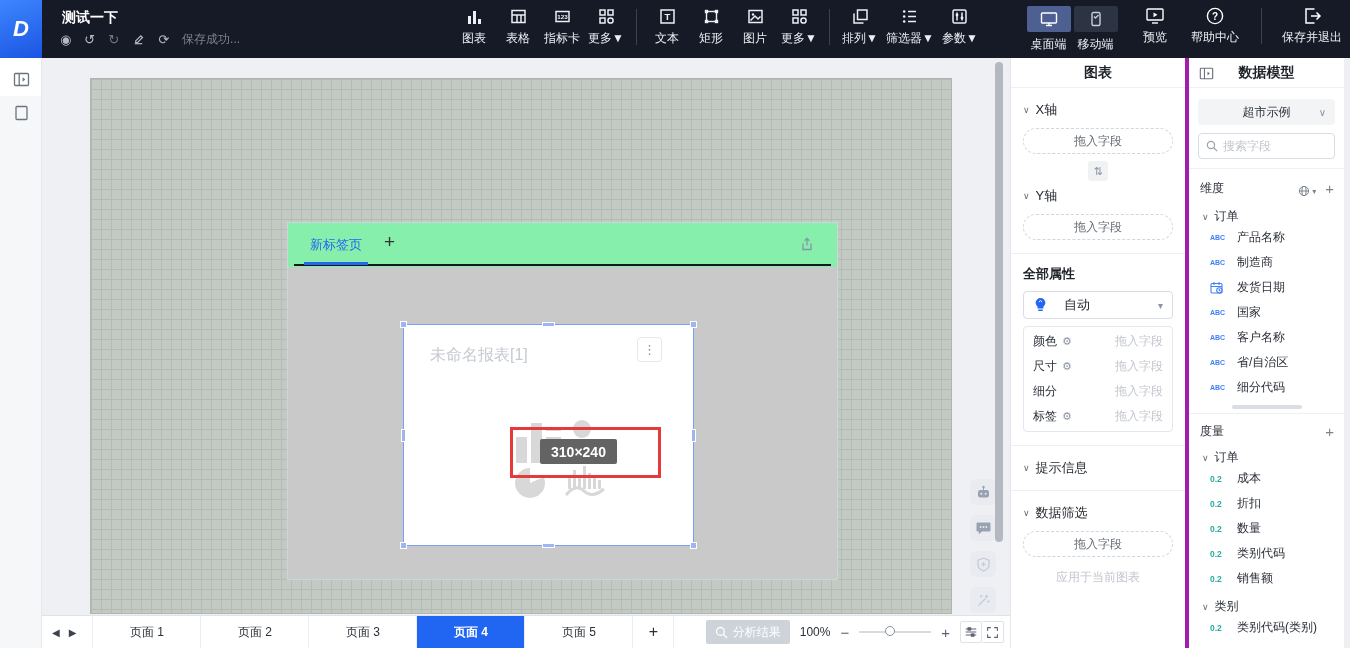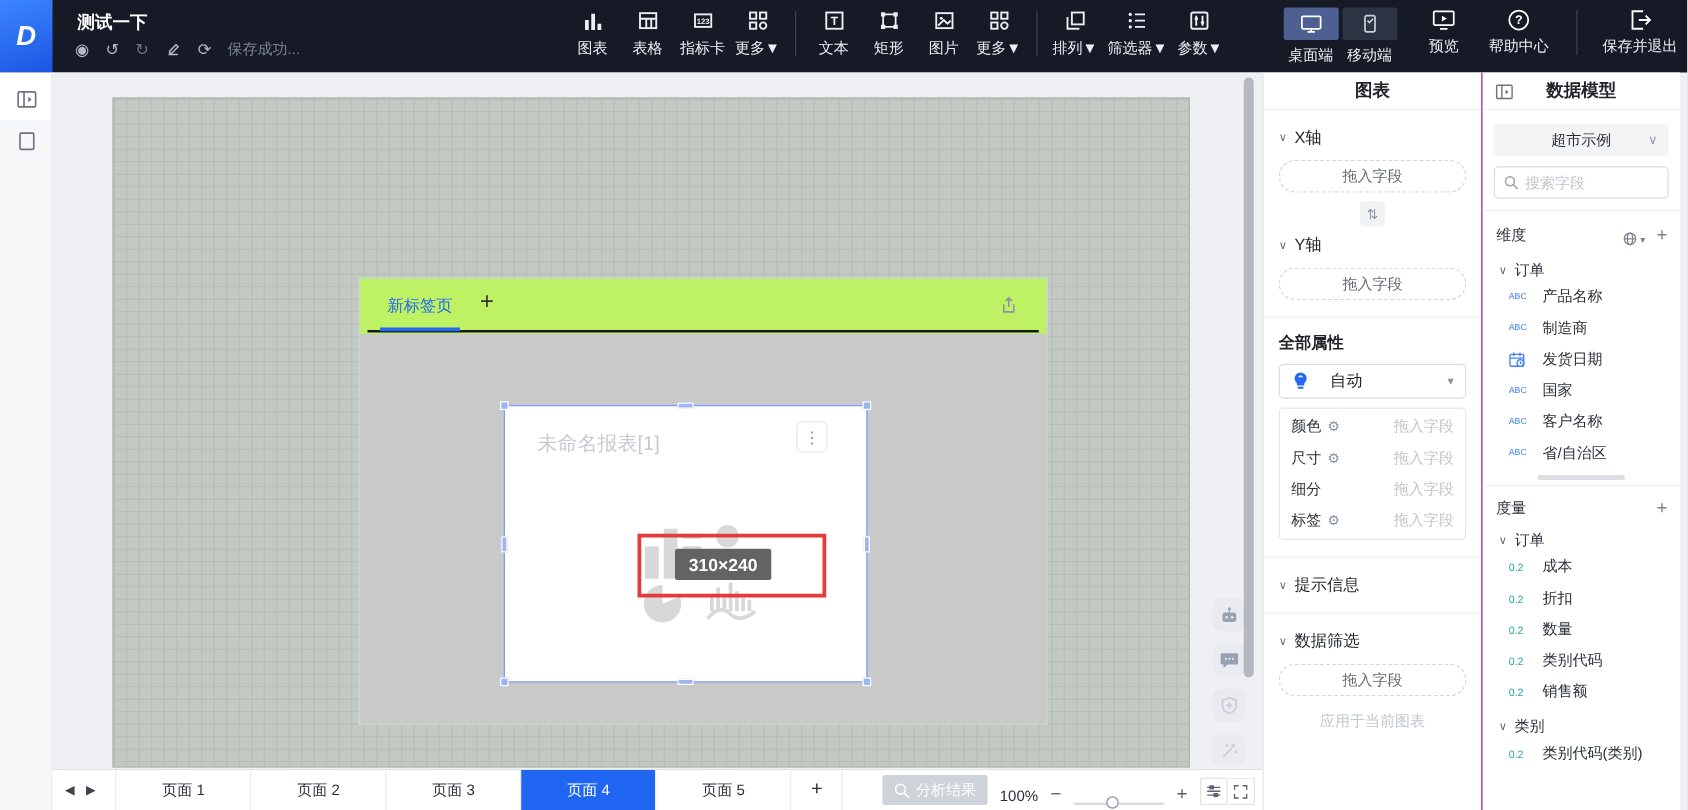--- a/index.html
+++ b/index.html
@@ -26,21 +26,21 @@
   .dev .dlabel,.act .albl{font-size:12px;color:#eceff4;white-space:nowrap}
   .act{display:flex;flex-direction:column;align-items:center;gap:3px;margin-left:24px;cursor:pointer}
   
   .rail{position:absolute;left:0;top:58px;width:42px;height:590px;background:#fff;border-right:1px solid #e6e8ee}
   .rail-low{position:absolute;left:0;top:38px;right:0;bottom:0;background:#f6f7f9}
   .rbtn{position:absolute;left:8px;width:26px;height:26px;display:flex;align-items:center;justify-content:center;cursor:pointer}
   
   .canvas{position:absolute;left:42px;top:58px;width:968px;height:557px;background:#eef0f4;overflow:hidden}
   .grid{position:absolute;left:48px;top:20px;width:862px;height:536px;background-color:#c3c9c3;border:1px solid #afb6af;
     background-image:linear-gradient(#b4bbb4 1px,transparent 1px),linear-gradient(90deg,#b4bbb4 1px,transparent 1px);background-size:10px 10px}
-  .window{position:absolute;left:245px;top:164px;width:551px;height:358px;background:#bef264;border:1px solid #c9d6da}
+  .window{position:absolute;left:245px;top:164px;width:551px;height:358px;background:#86efac;border:1px solid #c9d6da}
   .win-tab{position:absolute;left:22px;top:13px;color:#2468f2;font-size:13px;cursor:pointer}
   .win-tab-underline{position:absolute;left:16px;top:39px;width:64px;height:3px;background:#2468f2;z-index:2}
   .win-add{position:absolute;left:96px;top:8px;font-size:19px;color:#333;cursor:pointer}
   .win-share{position:absolute;right:22px;top:13px;cursor:pointer}
   .win-line{position:absolute;left:6px;right:6px;top:41px;height:2px;background:#15181d}
   .win-body{position:absolute;left:0;right:0;top:44px;bottom:0;background:#c9c9c9}
   .card{position:absolute;left:116px;top:58px;width:289px;height:220px;background:#fff;box-shadow:0 0 0 1px #7c9cf5;cursor:move}
   .hnd{position:absolute;background:#9fb5f2;border:1px solid #fff}
   .card-title{position:absolute;left:26px;top:20px;font-size:16px;color:#c6cad1}
   .kebab{position:absolute;left:233px;top:12px;width:25px;height:25px;border:1px solid #e4e7ec;border-radius:4px;display:flex;align-items:center;justify-content:center;color:#8a94a6;font-size:13px;background:#fff;cursor:pointer}
@@ -48,34 +48,34 @@
   .redbox{position:absolute;left:106px;top:102px;width:151px;height:51px;border:3px solid #e63a3a}
   .size-tip{position:absolute;left:136px;top:114px;width:77px;height:25px;background:#636363;color:#fff;font-size:14px;font-weight:700;display:flex;align-items:center;justify-content:center;border-radius:2px}
   .float-tools{position:absolute;right:14px;top:421px;display:flex;flex-direction:column;gap:10px}
   .ftn{width:26px;height:26px;border-radius:6px;background:#e9ebf1;display:flex;align-items:center;justify-content:center;cursor:pointer}
   .vscroll{position:absolute;right:7px;top:4px;width:8px;height:480px;background:#a9aeb6;border-radius:4px;opacity:.85;cursor:pointer}
   
   .bottombar{position:absolute;left:42px;top:615px;width:968px;height:33px;background:#fff;border-top:1px solid #e1e3e8;display:flex;align-items:center}
   .bb-arrows{display:flex;gap:9px;margin:0 16px 0 10px;color:#3d434d;font-size:10px}
   .bb-arrows span{cursor:pointer}
   .ptab{width:108px;height:32px;display:flex;align-items:center;justify-content:center;font-size:12px;color:#2a2f38;border-left:1px solid #ebedf0;cursor:pointer}
-  .ptab.active{background:#2166f3;color:#fff;font-weight:400}
+  .ptab.active{background:#2166f3;color:#fff;font-weight:700}
   .ptab-add{width:42px;height:32px;display:flex;align-items:center;justify-content:center;font-size:16px;color:#2a2f38;border-left:1px solid #ebedf0;border-right:1px solid #ebedf0;cursor:pointer}
-  .bb-right{margin-left:auto;display:flex;align-items:flex-end;gap:10px;padding-right:6px}
+  .bb-right{margin-left:auto;display:flex;align-items:center;gap:10px;padding-right:6px}
   .analysis{height:24px;padding:0 9px;background:#ced2d9;color:#fff;font-size:12px;border-radius:2px;display:flex;align-items:center;gap:5px;cursor:pointer}
   .zoomlvl{font-size:12px;color:#2a2f38}
   .zbtn{color:#5b6270;font-size:15px;cursor:pointer}
   .ztrack{width:72px;height:2px;background:#d8dbe0;position:relative}
   .zknob{position:absolute;left:26px;top:-5px;width:10px;height:10px;border:1px solid #8a919e;background:#fff;border-radius:50%;cursor:pointer}
   .bb-ic{width:22px;height:22px;border:1px solid #dfe2e7;border-radius:2px;display:flex;align-items:center;justify-content:center;cursor:pointer}
   .bb-ic + .bb-ic{margin-left:-10px;border-left:0}
   
   .panel{position:absolute;top:58px;bottom:0;background:#fff;overflow:hidden}
   .panel-chart{left:1010px;width:175px;border-left:1px solid #e3e6ea}
-  .panel-data{left:1185px;width:159px;border-left:1px solid #a21caf}
+  .panel-data{left:1185px;width:159px;border-left:4px solid #a21caf}
   .p-header{height:30px;display:flex;align-items:center;justify-content:center;font-size:14px;font-weight:700;color:#1f2329;border-bottom:1px solid #edeff2;position:relative}
   .p-tabs{height:31px;display:flex;border-bottom:1px solid #edeff2}
   .p-tab{flex:1;text-align:center;font-size:13px;color:#50565f;line-height:31px;position:relative;cursor:pointer}
   .p-tab.active{color:#2468f2}
   .p-tab.active::after{content:"";position:absolute;left:3px;right:3px;bottom:0;height:2px;background:#2468f2}
   .sec{display:flex;align-items:center;gap:6px;padding:13px 12px 0;font-size:13px;color:#1f2329;cursor:pointer}
   .chev{color:#646a73;font-size:9px}
   .pill{margin:9px 12px 0;height:26px;border:1px dashed #d2d6dc;border-radius:14px;display:flex;align-items:center;justify-content:center;font-size:12px;color:#646a73;cursor:pointer}
   .swapbox{width:20px;height:20px;margin:7px auto 0;background:#f1f2f4;border-radius:3px;display:flex;align-items:center;justify-content:center;color:#8a94a6;font-size:11px;cursor:pointer}
   .pdiv{height:1px;background:#edeff2;margin-top:13px}
@@ -95,21 +95,21 @@
   .dataset .dcaret{position:absolute;right:9px;color:#8a94a6;font-size:10px}
   .search{margin:8px 9px 0;height:26px;border:1px solid #d9dce2;border-radius:4px;display:flex;align-items:center;padding:0 7px;gap:5px;background:#fff}
   .search input{border:0;outline:0;width:100%;font-size:12px;color:#2a2f38;background:transparent}
   .search input::placeholder{color:#c2c6cd}
   .fieldhead{display:flex;align-items:flex-end;padding:11px 10px 0 11px;font-size:12px;color:#2a2f38}
   .fieldhead .fh-label{flex:1}
   .fieldhead .fh-ic{display:flex;align-items:center;gap:2px;color:#7b828c;cursor:pointer}
   .fieldhead .fh-plus{margin-left:9px;font-size:15px;color:#7b828c;cursor:pointer}
   .tgroup{display:flex;align-items:center;gap:6px;padding:11px 10px 0 13px;font-size:12px;color:#2a2f38;cursor:pointer}
   .frow{display:flex;align-items:center;gap:6px;padding:0 8px 0 21px;height:25px;font-size:12px;color:#2a2f38;cursor:grab}
-  .ficon{width:21px;flex:none;font-size:7px;font-weight:400;color:#4380f8}
+  .ficon{width:21px;flex:none;font-size:7px;font-weight:700;color:#4380f8}
   .ficon.num{color:#29ab9f;font-size:8.5px}
   .ficon.cal{width:21px}
   .hscroll{width:70px;height:4px;background:#dadde2;border-radius:2px;margin:5px auto 0}
 </style>
 </head>
 <body>
 
 <div class="screen">
 
   <header class="topbar">
@@ -598,20 +598,24 @@
       <span>国家</span>
     </div>
     <div class="frow">
       <span class="ficon">ABC</span>
       <span>客户名称</span>
     </div>
     <div class="frow">
       <span class="ficon">ABC</span>
       <span>省/自治区</span>
     </div>
+    <div class="frow">
+      <span class="ficon">ABC</span>
+      <span>细分代码</span>
+    </div>
 
     <div class="hscroll"></div>
     <div class="pdiv" style="margin-top:4px"></div>
 
     <div class="fieldhead" style="padding-top:9px">
       <span class="fh-label">度量</span>
       <span class="fh-plus">+</span>
     </div>
 
     <div class="tgroup" style="padding-top:9px">

